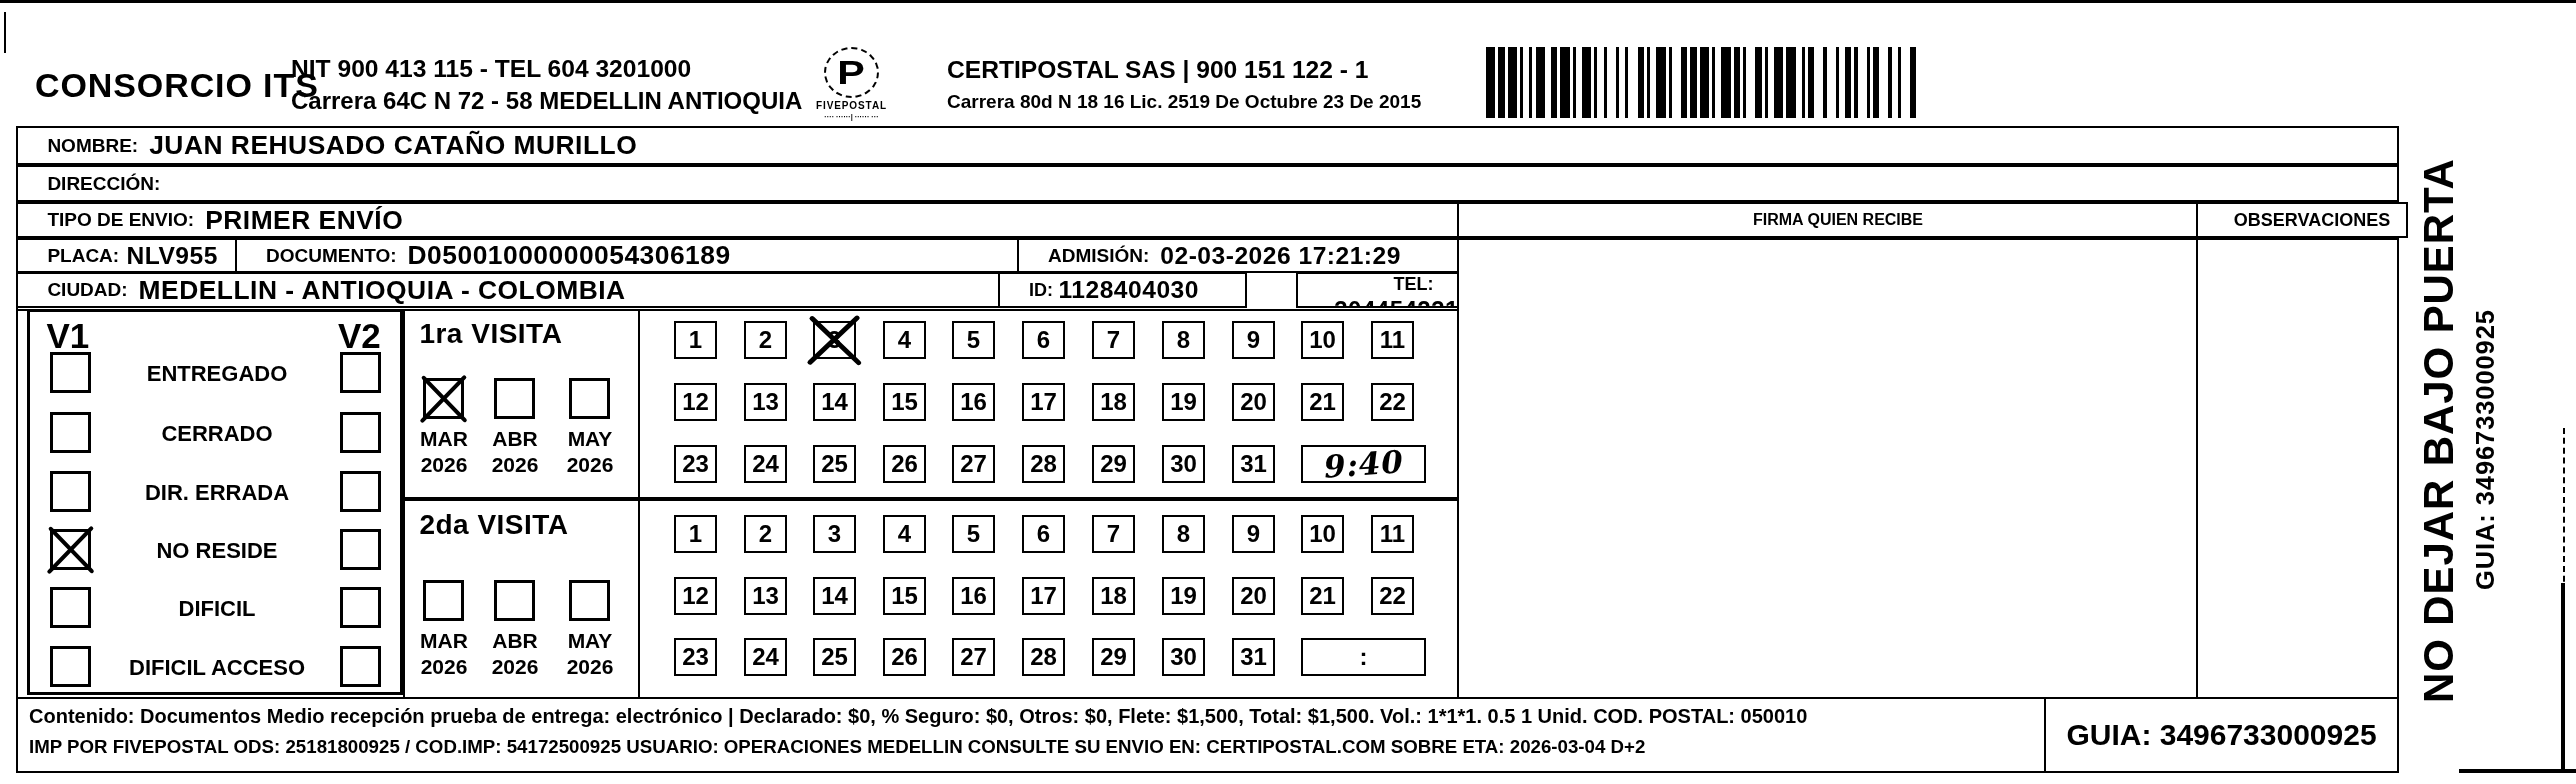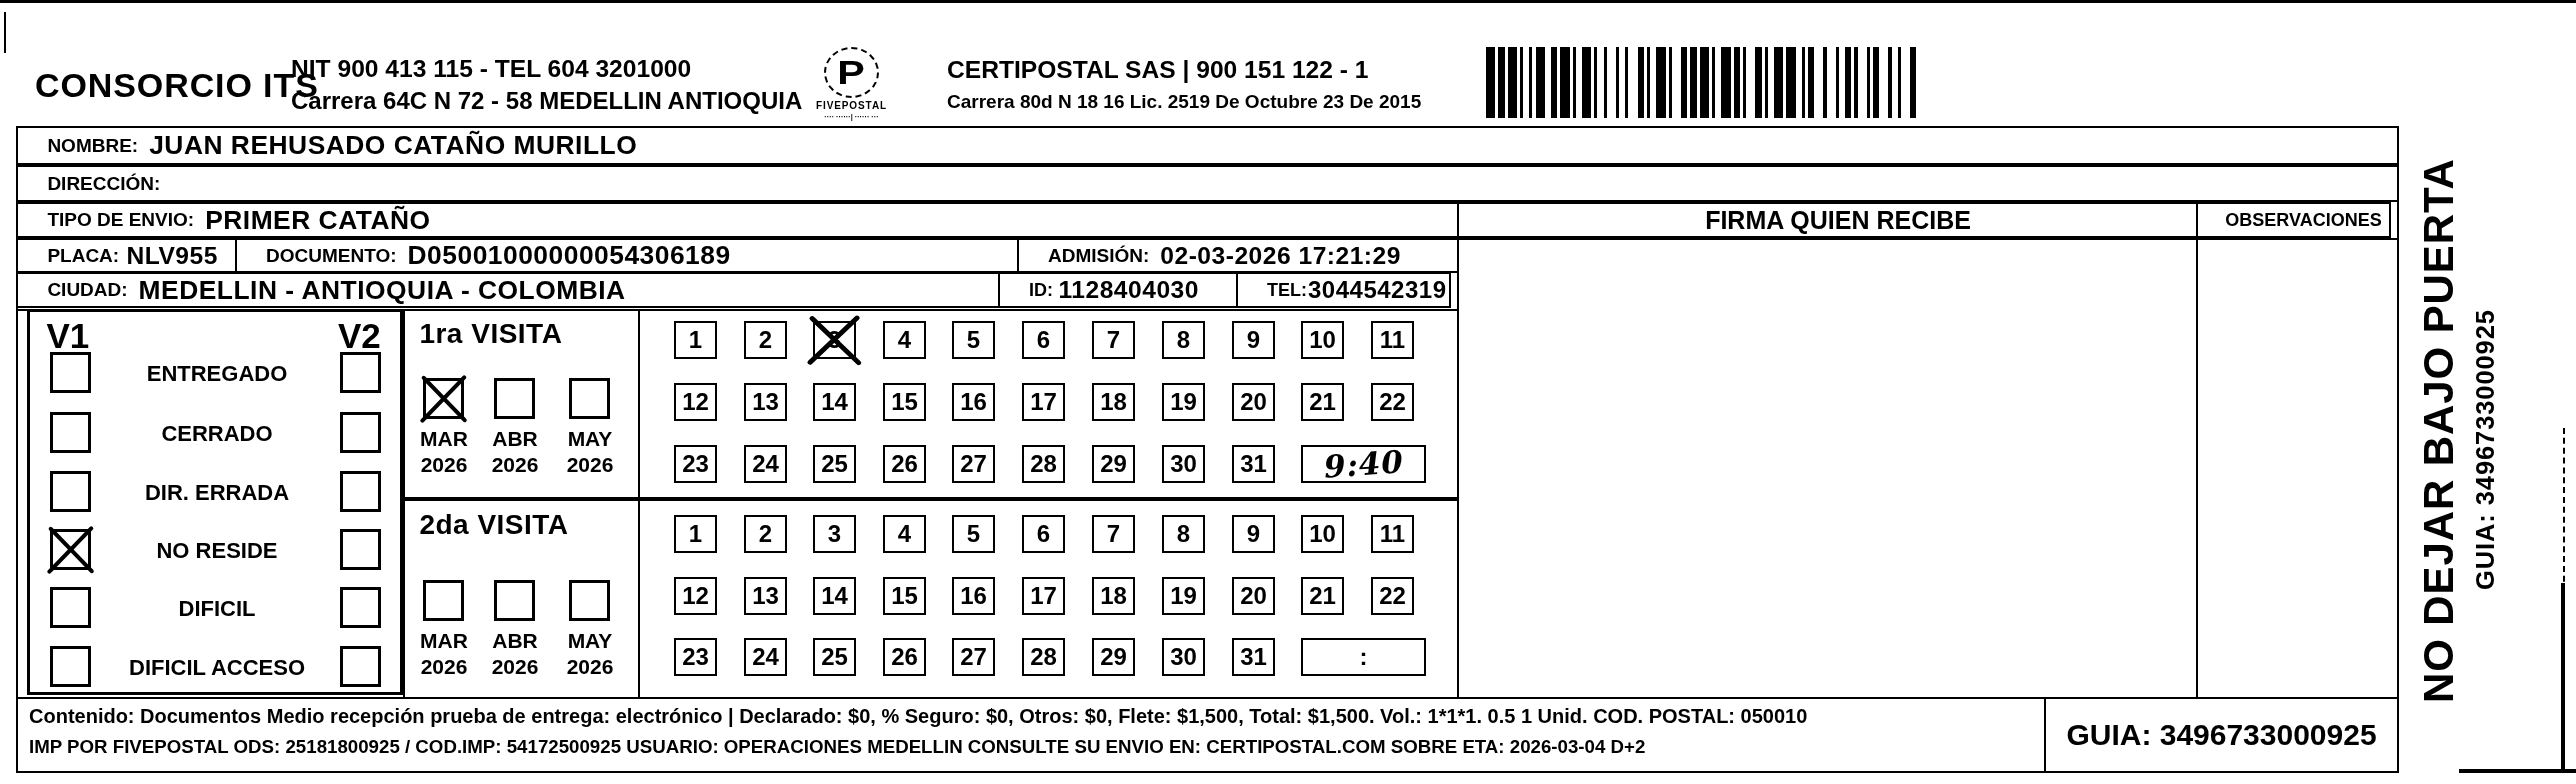--- a/index.html
+++ b/index.html
@@ -149,26 +149,26 @@
     <span class="lbl">NOMBRE:</span>
     <span class="val">JUAN REHUSADO CATAÑO MURILLO</span>
   </div>
 
   <div class="cell" style="left:16.4px;top:165px;width:2383px;height:37px;">
     <span class="lbl">DIRECCIÓN:</span>
   </div>
 
   <div class="cell" style="left:16.4px;top:202px;width:1443px;height:36px;">
     <span class="lbl">TIPO DE ENVIO:</span>
-    <span class="val">PRIMER CATAÑO</span>
+    <span class="val">PRIMER ENVÍO</span>
   </div>
   <div class="cell" style="left:1457px;top:202px;width:742px;height:36px;justify-content:center;">
-    <span class="lbl" style="font-size:25px;">FIRMA QUIEN RECIBE</span>
-  </div>
-  <div class="cell" style="left:2196px;top:202px;width:195px;height:36px;justify-content:center;padding:0 3.6px;">
+    <span class="lbl" style="font-size:16px;">FIRMA QUIEN RECIBE</span>
+  </div>
+  <div class="cell" style="left:2196px;top:202px;width:212px;height:36px;justify-content:center;padding:0 3.6px;">
     <span class="lbl" style="font-size:18px;">OBSERVACIONES</span>
   </div>
 
   <div class="cell" style="left:16.4px;top:238px;width:221px;height:35px;gap:7.3px;">
     <span class="lbl">PLACA:</span>
     <span class="val md">NLV955</span>
   </div>
   <div class="cell" style="left:235px;top:238px;width:785px;height:35px;">
     <span class="lbl">DOCUMENTO:</span>
     <span class="val">D05001000000054306189</span>
@@ -179,21 +179,21 @@
   </div>
 
   <div class="cell" style="left:16.4px;top:272px;width:984px;height:36px;">
     <span class="lbl">CIUDAD:</span>
     <span class="val">MEDELLIN - ANTIOQUIA - COLOMBIA</span>
   </div>
   <div class="cell" style="left:998px;top:272px;width:249px;height:36px;gap:5.5px;">
     <span class="lbl sm">ID:</span>
     <span class="val md">1128404030</span>
   </div>
-  <div class="cell" style="left:1236px;top:272px;width:215px;height:36px;gap:1px;">
+  <div class="cell" style="left:1296px;top:272px;width:215px;height:36px;gap:1px;flex-direction:column;">
     <span class="lbl sm">TEL:</span>
     <span class="val md" style="font-size:24px;">3044542319</span>
   </div>
 
   <div class="cell" style="left:16.4px;top:309px;width:390px;height:463px;padding:0;"></div>
   <div class="cell" style="left:403px;top:309px;width:238px;height:463px;padding:0;"></div>
   <div class="cell" style="left:638px;top:309px;width:821px;height:463px;padding:0;"></div>
   <div class="cell" style="left:1457px;top:238px;width:742px;height:535px;padding:0;"></div>
   <div class="cell" style="left:2196px;top:238px;width:203px;height:535px;padding:0;"></div>
 

